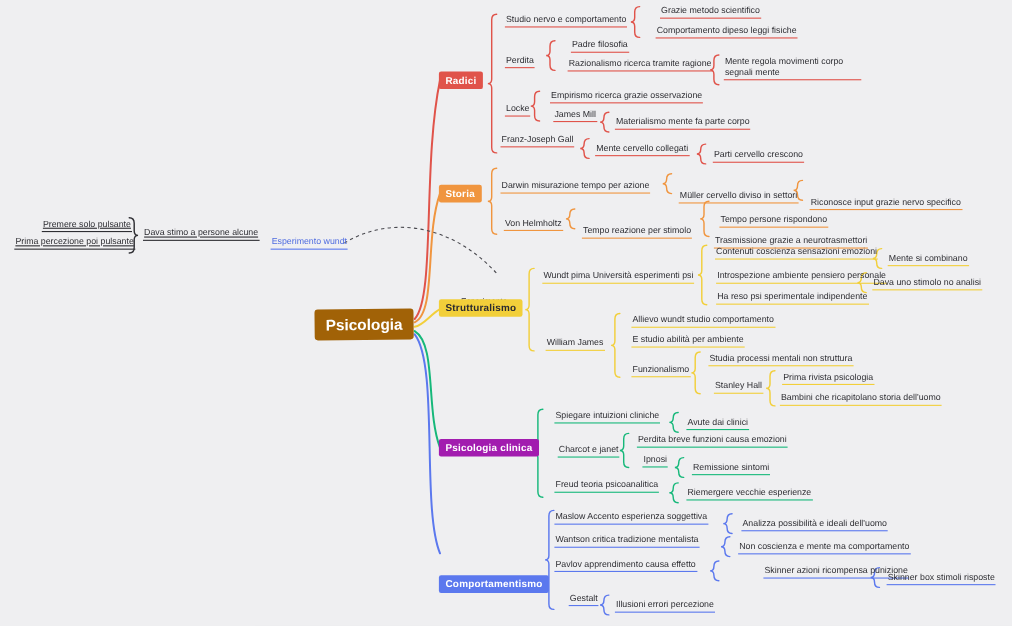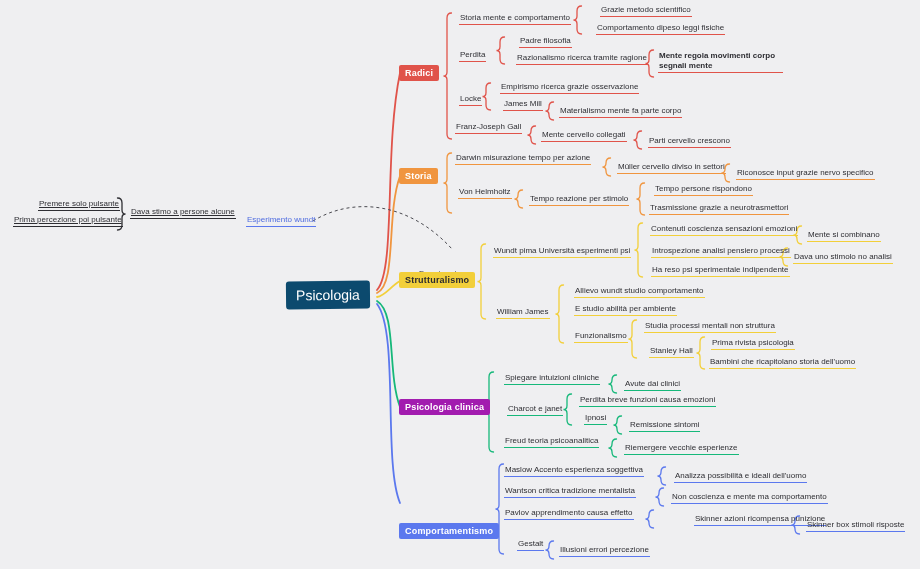--- a/index.html
+++ b/index.html
@@ -8,40 +8,40 @@
     position:relative; width:920px; height:569px; overflow:hidden;
     background:#efeff1; font-family:"Liberation Sans", sans-serif;
   }
   svg.layer { position:absolute; left:0; top:0; z-index:1; pointer-events:none; }
   .node {
     position:absolute; z-index:2; font-size:8px; line-height:10px;
     color:#2e2e33; white-space:nowrap; padding:0 1px 1px 1px;
     border-bottom:1.5px solid #2e2e33;
   }
   .red    { border-bottom-color:#e0534a; }
-  .orange { border-bottom-color:#f0953f; }
+  .orange { border-bottom-color:#f0953f;margin-top:11px; }
   .yellow { border-bottom-color:#f2cf3a; }
   .green  { border-bottom-color:#16b87a; }
   .blue   { border-bottom-color:#5b78ee; }
   .black  { border-bottom-color:#2e2e33;text-decoration:underline; }
   .blue-text { color:#4f6ce0; }
-  .wrap { white-space:normal; width:125px;font-weight:bold; }
+  .wrap { white-space:normal; width:125px; }
   .branch-label {
     position:absolute; z-index:3; font-size:9px; font-weight:bold;
     color:#ffffff; padding:3px 6px; border-radius:2px; letter-spacing:.2px;
   }
   .bl-radici  { background:#e0534a; }
   .bl-storia  { background:#f0953f; }
   .bl-strutt  { background:#f2cf3a; color:#2a2a30; }
   .bl-clinica { background:#a21caf; }
   .bl-comport { background:#5b78ee;margin-top:28px; }
   .note { position:absolute; z-index:2; font-size:7.5px; color:#2e2e33;margin-top:29px; }
   .title {
     position:absolute; z-index:3; left:286px; top:281px;
-    background:#0c4a6e; color:#fff; font-size:14px; font-weight:normal;
+    background:#a16207; color:#fff; font-size:14px; font-weight:bold;
     padding:6px 10px; border-radius:3px; transform:rotate(-0.6deg);
   }
 </style>
 </head>
 <body>
 
 <div id="canvas">
 
   <svg id="conn" class="layer" width="920" height="569">
     <path d="M377,290 C396,270 384,150 400,73" fill="none" stroke="#e0534a" stroke-width="1.8" stroke-linecap="round"></path>
@@ -282,21 +282,21 @@
   <div class="branch-label bl-strutt" style="left:399px;top:272px">Strutturalismo</div>
   <div class="branch-label bl-clinica" style="left:399px;top:399px">Psicologia clinica</div>
   <div class="branch-label bl-comport" style="left:399px;top:495px">Comportamentismo</div>
 
   <div class="node black" style="left:38px;top:199px">Premere solo pulsante</div>
   <div class="node black" style="left:13px;top:215px">Prima percezione poi pulsante</div>
   <div class="node black" style="left:130px;top:207px">Dava stimo a persone alcune</div>
   <div class="node blue blue-text" style="left:246px;top:215px">Esperimento wundt</div>
   <div class="note" style="left:419px;top:240px">Esperimento</div>
 
-  <div class="node red" style="left:459px;top:13px">Storia mente e comportamento</div>
+  <div class="node red" style="left:459px;top:13px">Studio nervo e comportamento</div>
   <div class="node red" style="left:600px;top:5px">Grazie metodo scientifico</div>
   <div class="node red" style="left:596px;top:23px">Comportamento dipeso leggi fisiche</div>
   <div class="node red" style="left:459px;top:50px">Perdita</div>
   <div class="node red" style="left:519px;top:36px">Padre filosofia</div>
   <div class="node red" style="left:516px;top:53px">Razionalismo ricerca tramite ragione</div>
   <div class="node red wrap" style="left:658px;top:51px">Mente regola movimenti corpo segnali mente</div>
   <div class="node red" style="left:459px;top:94px">Locke</div>
   <div class="node red" style="left:500px;top:82px">Empirismo ricerca grazie osservazione</div>
   <div class="node red" style="left:503px;top:99px">James Mill</div>
   <div class="node red" style="left:559px;top:106px">Materialismo mente fa parte corpo</div>
@@ -308,21 +308,21 @@
   <div class="node orange" style="left:617px;top:162px">Müller cervello diviso in settori</div>
   <div class="node orange" style="left:736px;top:168px">Riconosce input grazie nervo specifico</div>
   <div class="node orange" style="left:458px;top:187px">Von Helmholtz</div>
   <div class="node orange" style="left:529px;top:194px">Tempo reazione per stimolo</div>
   <div class="node orange" style="left:654px;top:184px">Tempo persone rispondono</div>
   <div class="node orange" style="left:649px;top:203px">Trasmissione grazie a neurotrasmettori</div>
 
   <div class="node yellow" style="left:493px;top:246px">Wundt pima Università esperimenti psi</div>
   <div class="node yellow" style="left:650px;top:224px">Contenuti coscienza sensazioni emozioni</div>
   <div class="node yellow" style="left:807px;top:230px">Mente si combinano</div>
-  <div class="node yellow" style="left:651px;top:246px">Introspezione analisi pensiero processi</div>
+  <div class="node yellow" style="left:651px;top:246px">Introspezione ambiente pensiero personale</div>
   <div class="node yellow" style="left:793px;top:252px">Dava uno stimolo no analisi</div>
   <div class="node yellow" style="left:651px;top:265px">Ha reso psi sperimentale indipendente</div>
   <div class="node yellow" style="left:496px;top:307px">William James</div>
   <div class="node yellow" style="left:574px;top:286px">Allievo wundt studio comportamento</div>
   <div class="node yellow" style="left:574px;top:304px">E studio abilità per ambiente</div>
   <div class="node yellow" style="left:574px;top:331px">Funzionalismo</div>
   <div class="node yellow" style="left:644px;top:321px">Studia processi mentali non struttura</div>
   <div class="node yellow" style="left:649px;top:346px">Stanley Hall</div>
   <div class="node yellow" style="left:711px;top:338px">Prima rivista psicologia</div>
   <div class="node yellow" style="left:709px;top:357px">Bambini che ricapitolano storia dell'uomo</div>

